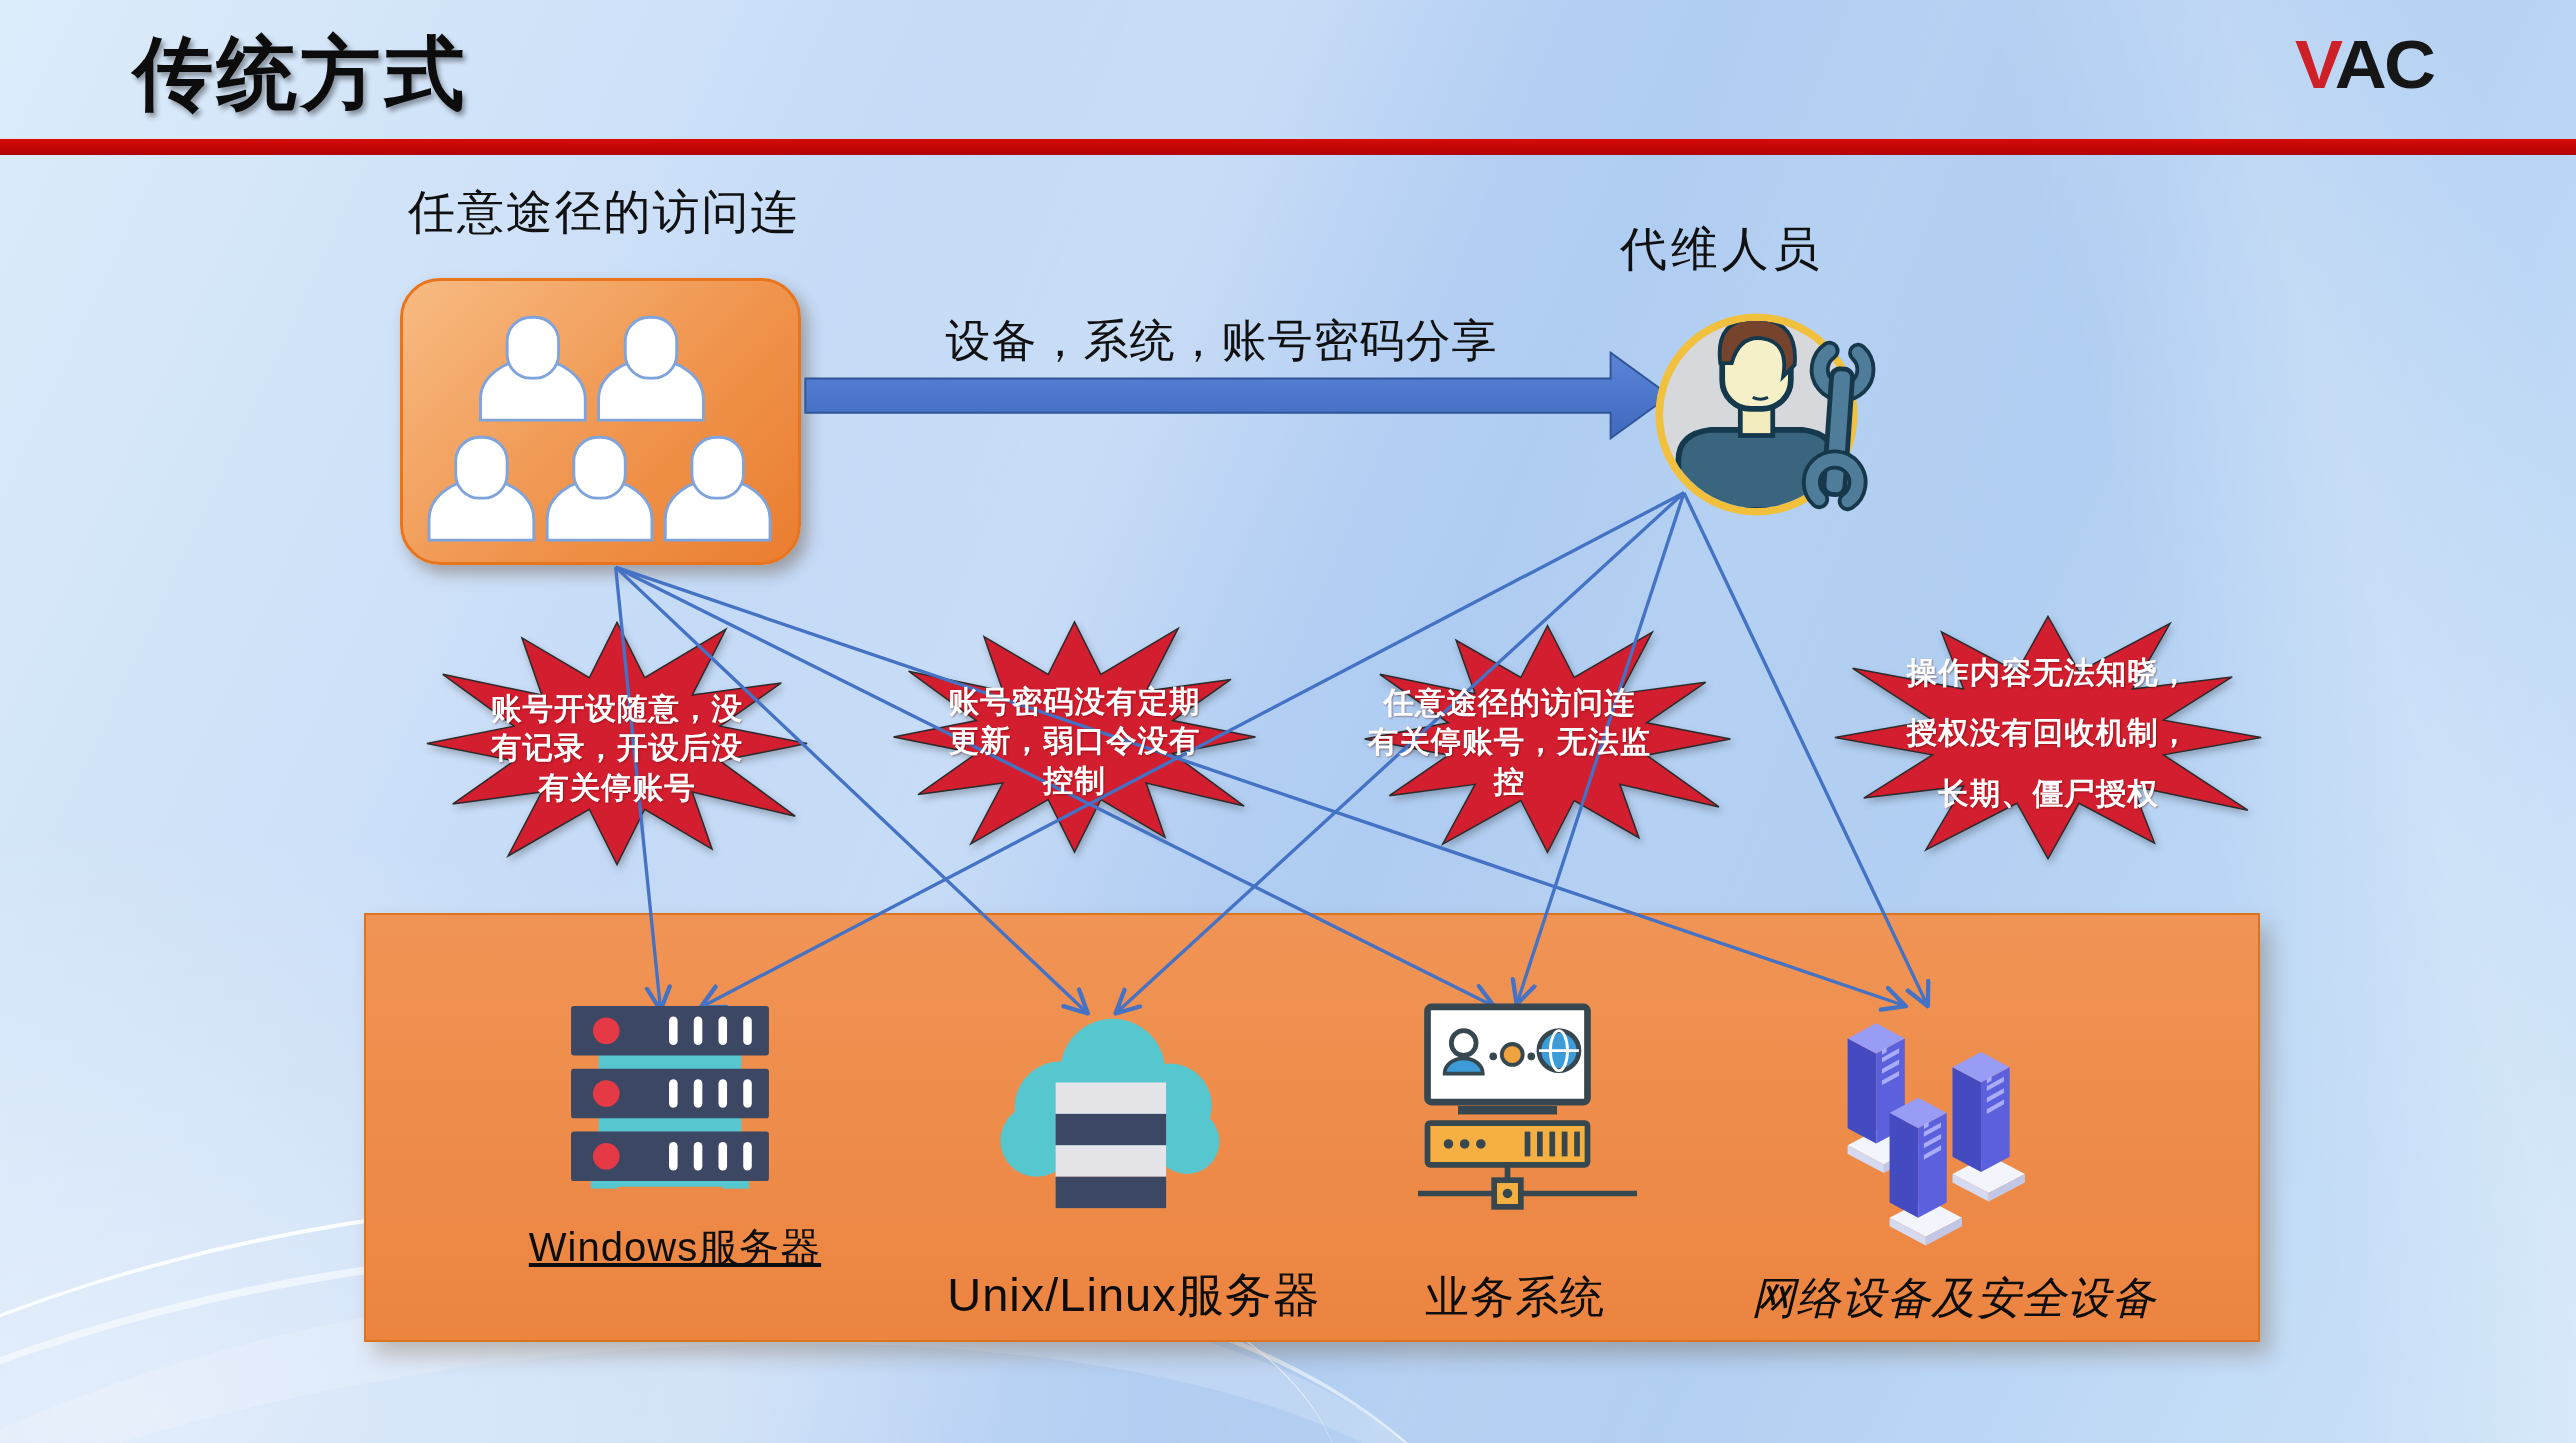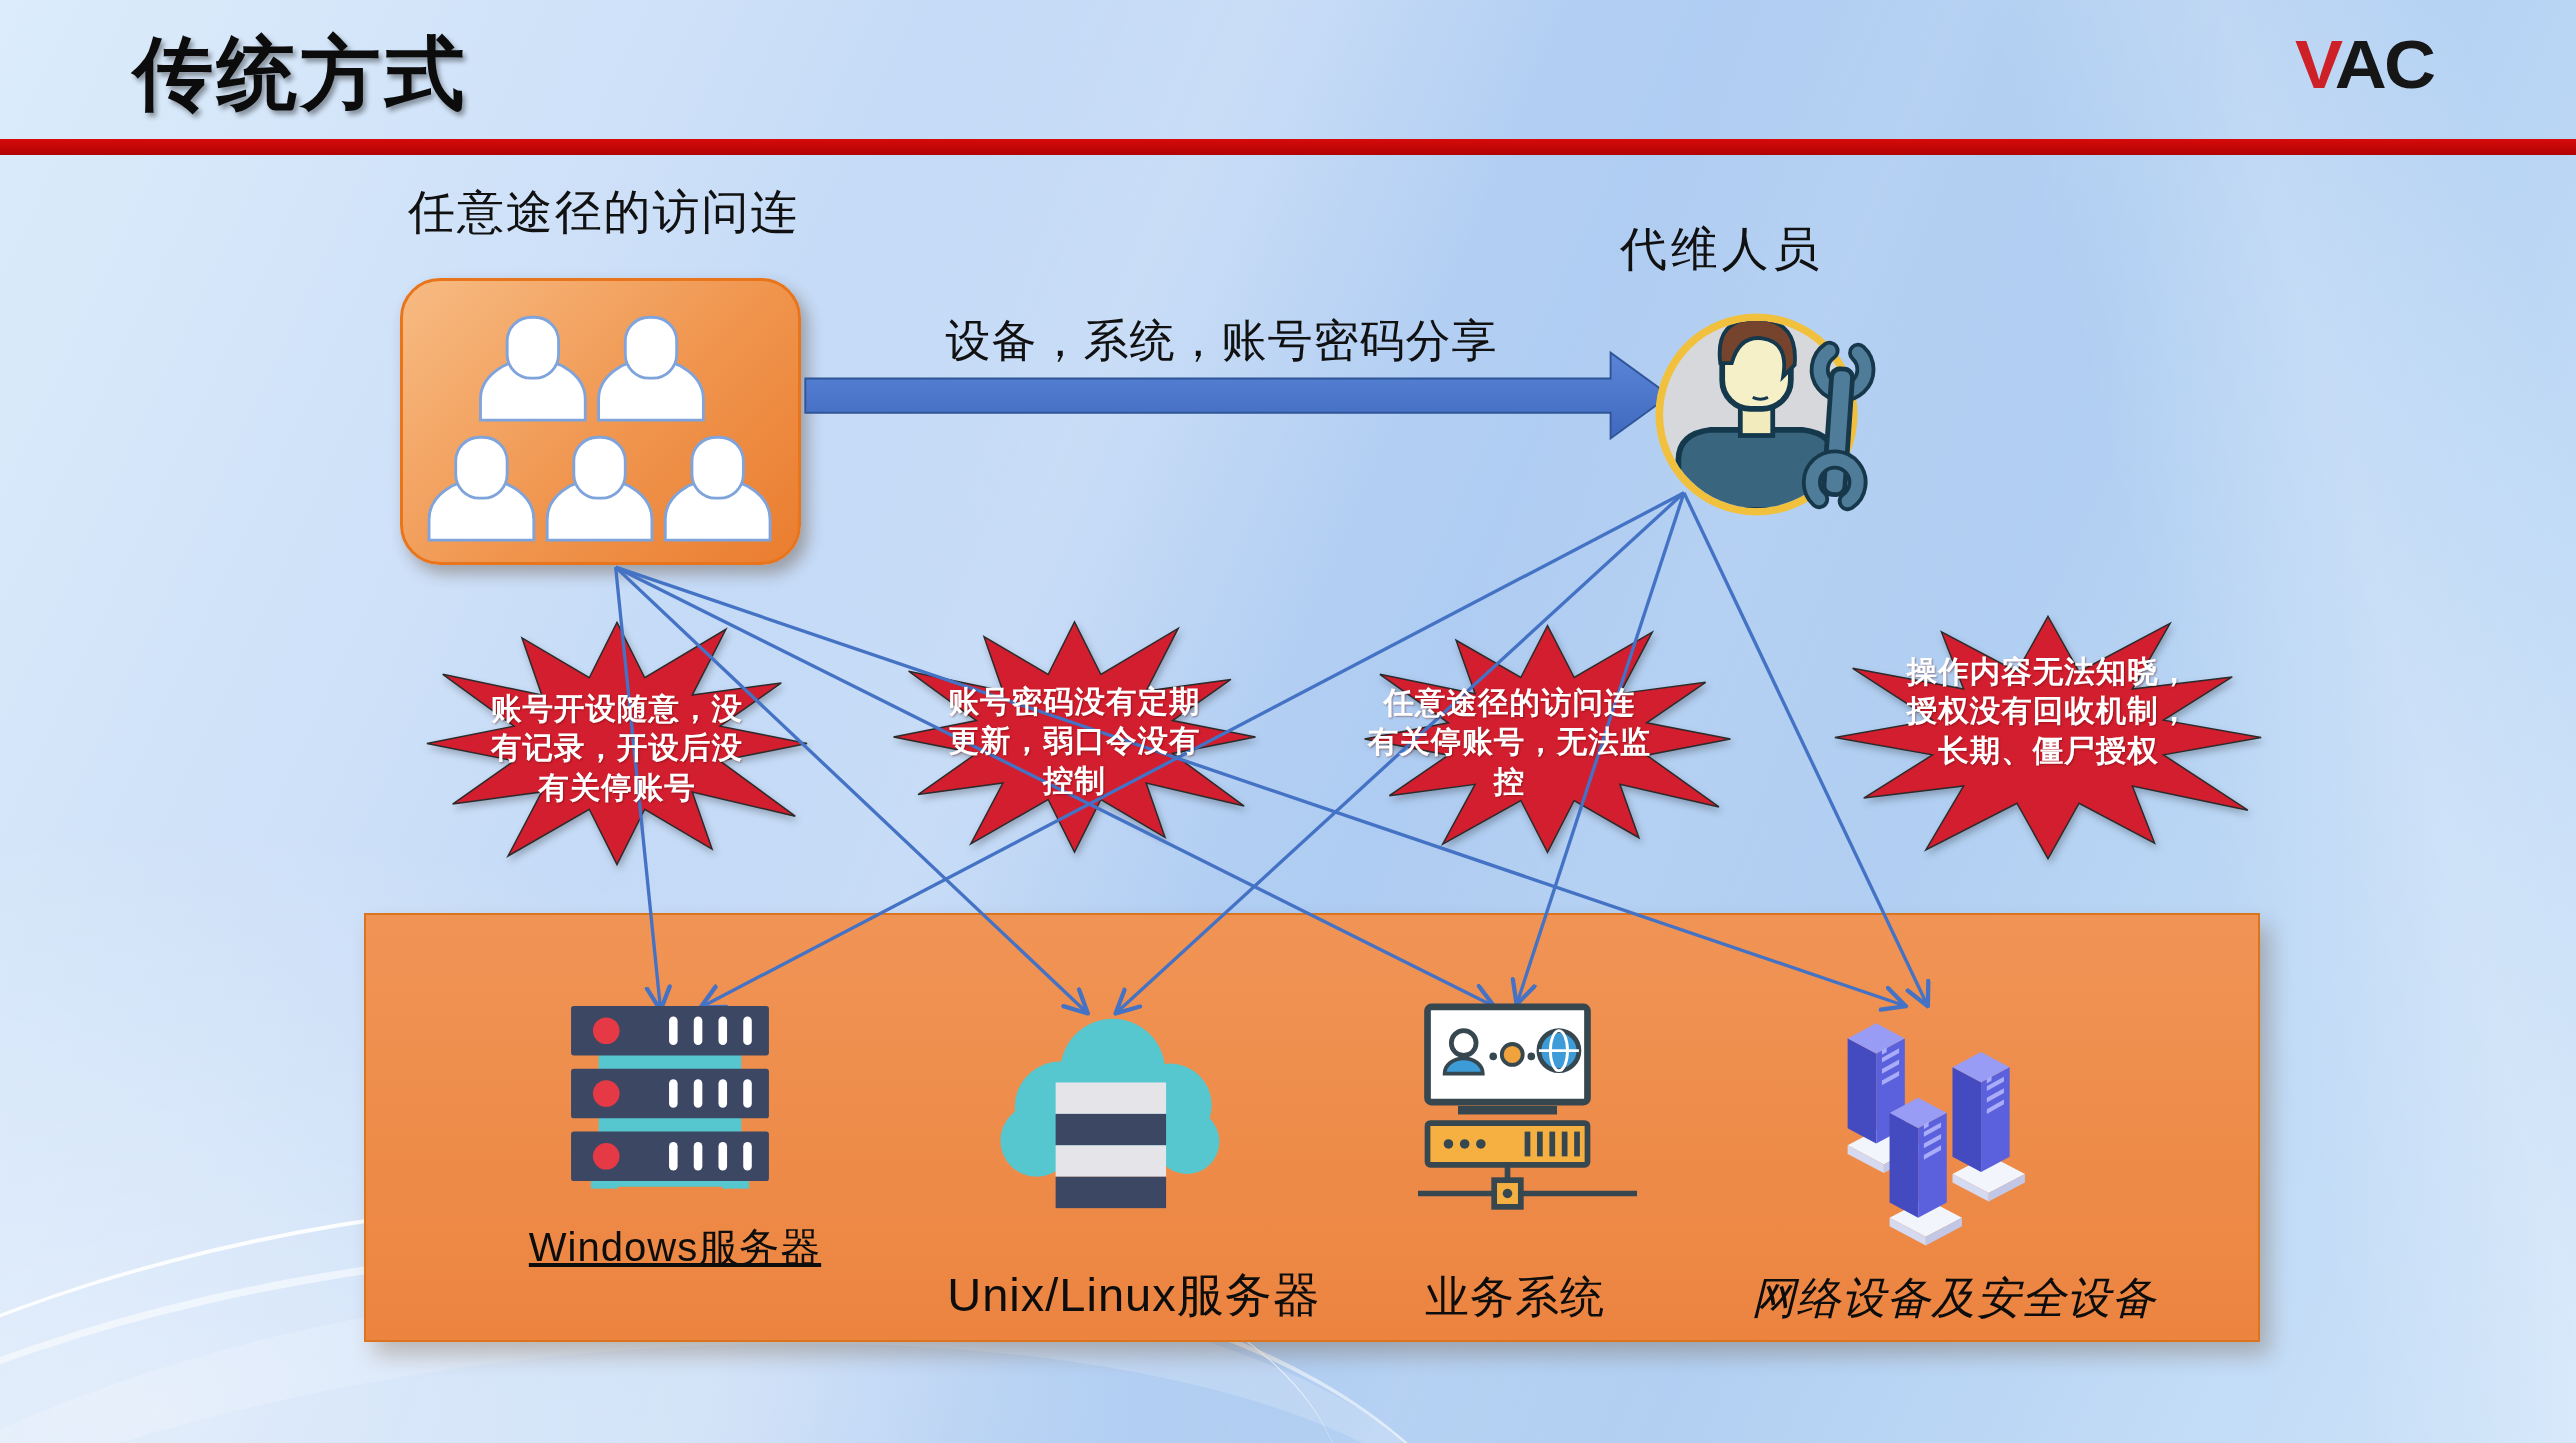--- a/index.html
+++ b/index.html
@@ -143,21 +143,21 @@
   <div class="star-text z5" style="left:438px;top:667px;width:358px;height:162px;">
     <div>账号开设随意，没</div>
     <div>有记录，开设后没</div>
     <div>有关停账号</div>
   </div>
   <div class="star-text z5" style="left:1338px;top:665px;width:343px;height:154px;">
     <div>任意途径的访问连</div>
     <div>有关停账号，无法监</div>
     <div>控</div>
   </div>
-  <div class="star-text z5" style="left:1855px;top:631px;width:387px;height:160px;">
+  <div class="star-text z5" style="left:1855px;top:653px;width:387px;height:160px;gap:21px;">
     <div>操作内容无法知晓，</div>
     <div>授权没有回收机制，</div>
     <div>长期、僵尸授权</div>
   </div>
 
   <svg class="abs z6" style="left:1645px;top:303px;" width="224" height="224" viewBox="-117 -117 235 235">
     <defs>
         <clipPath id="avclip">
           <circle r="98"></circle>
         </clipPath>

